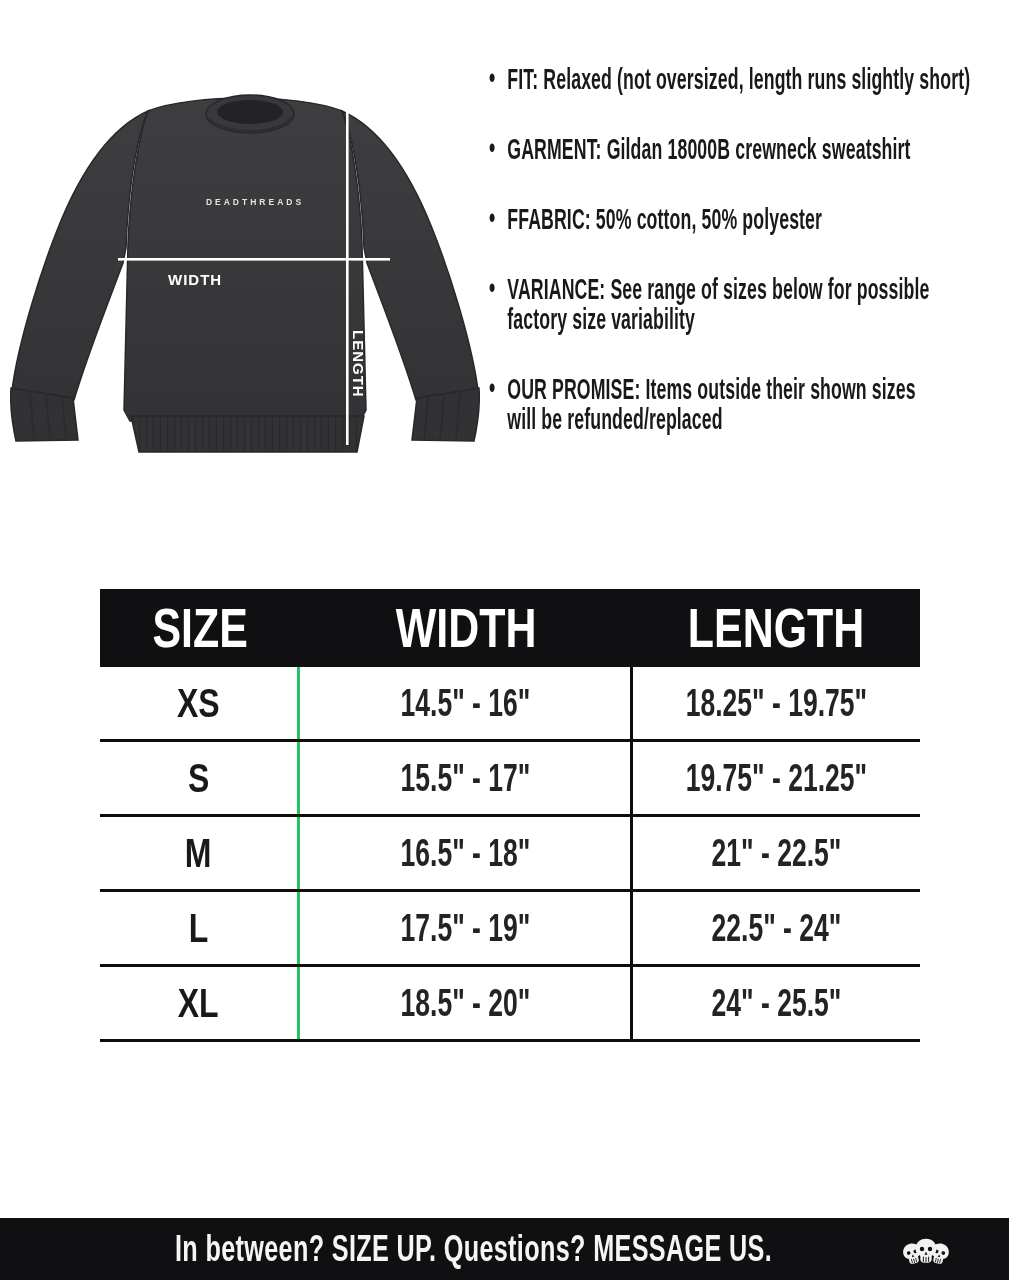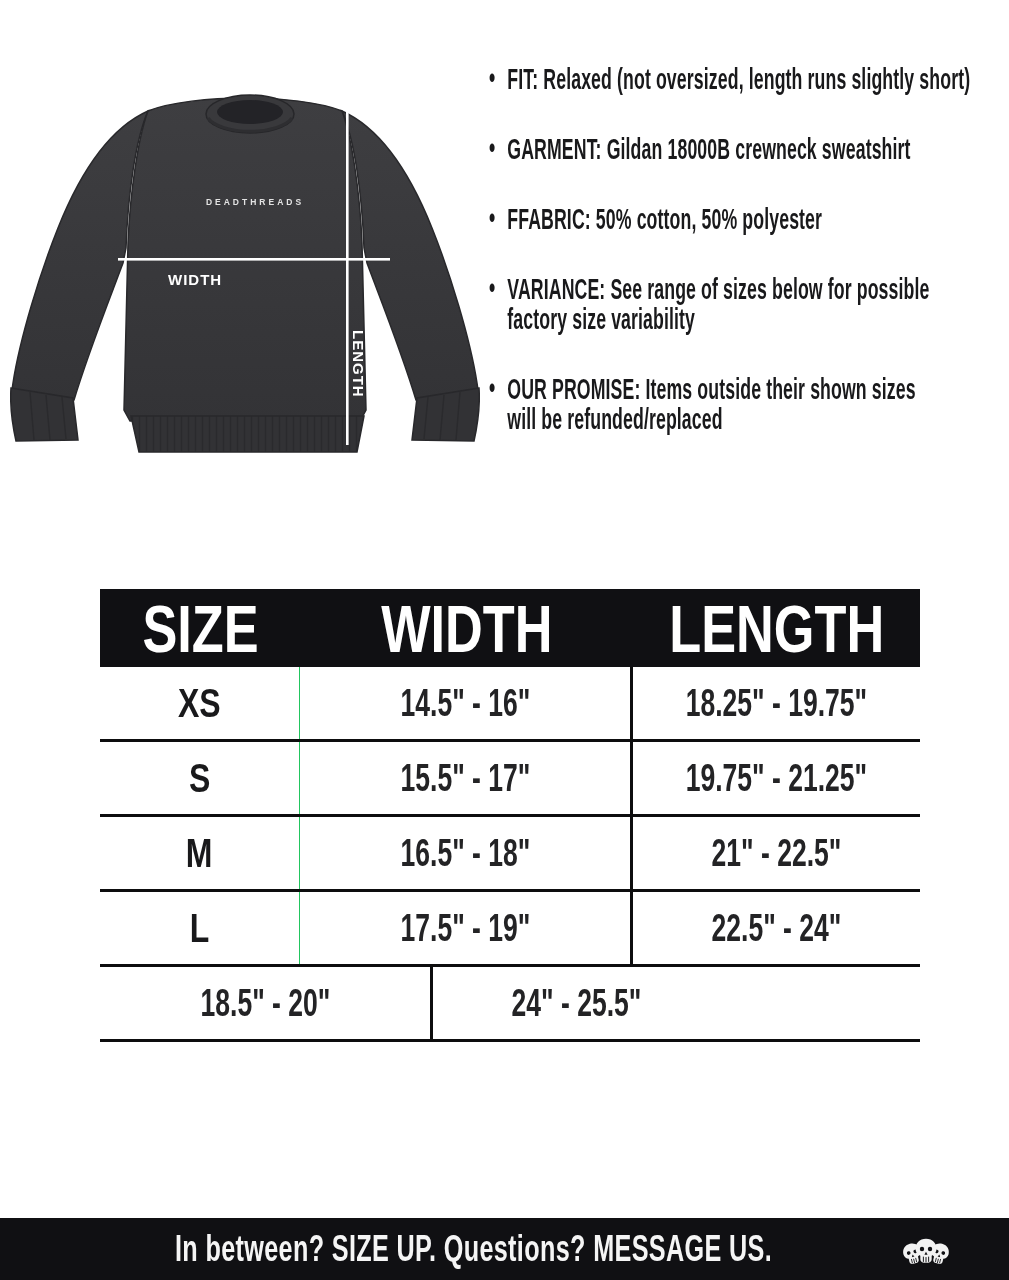--- a/index.html
+++ b/index.html
@@ -24,26 +24,26 @@
   .bullet-item {
     position: relative; padding-left: 30px; margin-bottom: 40px;
     font-weight: bold; font-size: 29px; line-height: 30px; letter-spacing: 0.2px;
   }
   .bullet-item::before { content: "•"; position: absolute; left: 0; top: -1px; font-size: 29px; }
   .bullet-line { white-space: nowrap; }
 
   
   .size-table { position: absolute; left: 100px; top: 589px; width: 820px; }
   .thead { display: flex; height: 78px; background: #101013; align-items: stretch; }
-  .th { display: flex; align-items: center; justify-content: center; color: #fff; font-weight: bold; font-size: 67px; }
+  .th { display: flex; align-items: center; justify-content: center; color: #fff; font-weight: bold; font-size: 55px; }
   .th > span { display: inline-block; transform: scaleX(0.78); transform-origin: center; white-space: nowrap; }
   .c1 { width: 200px; } .c2 { width: 333px; } .c3 { width: 287px; }
   .tr { display: flex; height: 75px; border-bottom: 3px solid #0d0d0e; }
   .td { display: flex; align-items: center; justify-content: center; }
-  .td.c1 { border-right: 1px solid #22c55e; }
+  .td.c1 { border-right: 3px solid #22c55e; }
   .td.c2 { border-right: 3px solid #0d0d0e; }
   .size-text {
     display: inline-block; font-size: 41px; font-weight: bold; color: #19191b;
     transform: scaleX(0.78); transform-origin: center; white-space: nowrap;
   }
   .val-text {
     display: inline-block; font-size: 39px; font-weight: bold; color: #232325;
     transform: scaleX(0.68); transform-origin: center; white-space: nowrap;
   }
 
@@ -177,20 +177,23 @@
           <span class="size-text">L</span>
         </div>
       <div class="td c2">
           <span class="val-text">17.5" - 19"</span>
         </div>
       <div class="td c3">
           <span class="val-text">22.5" - 24"</span>
         </div>
     </div>
     <div class="tr">
+      <div class="td c1">
+          <span class="size-text">XL</span>
+        </div>
       <div class="td c2">
           <span class="val-text">18.5" - 20"</span>
         </div>
       <div class="td c3">
           <span class="val-text">24" - 25.5"</span>
         </div>
     </div>
   </section>
 
   <footer class="footer">

